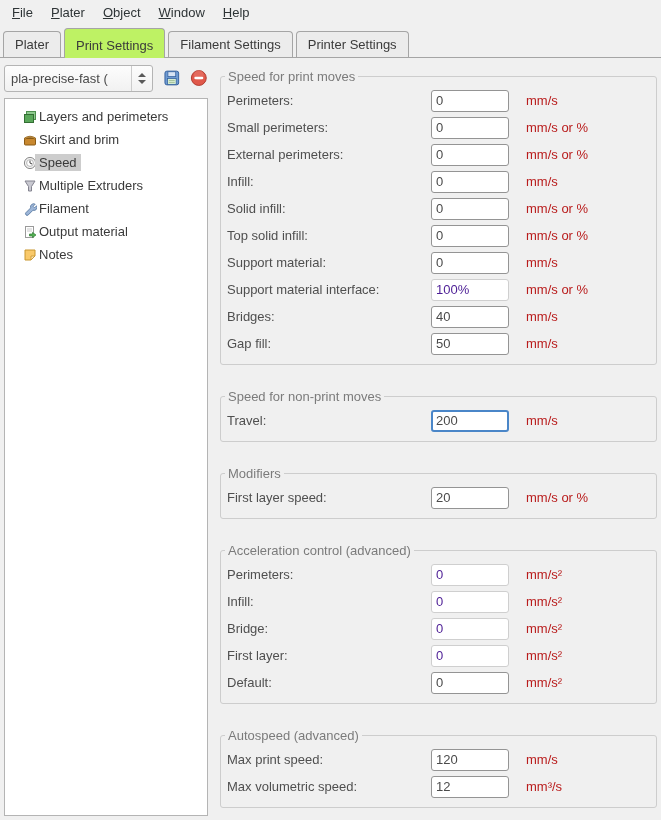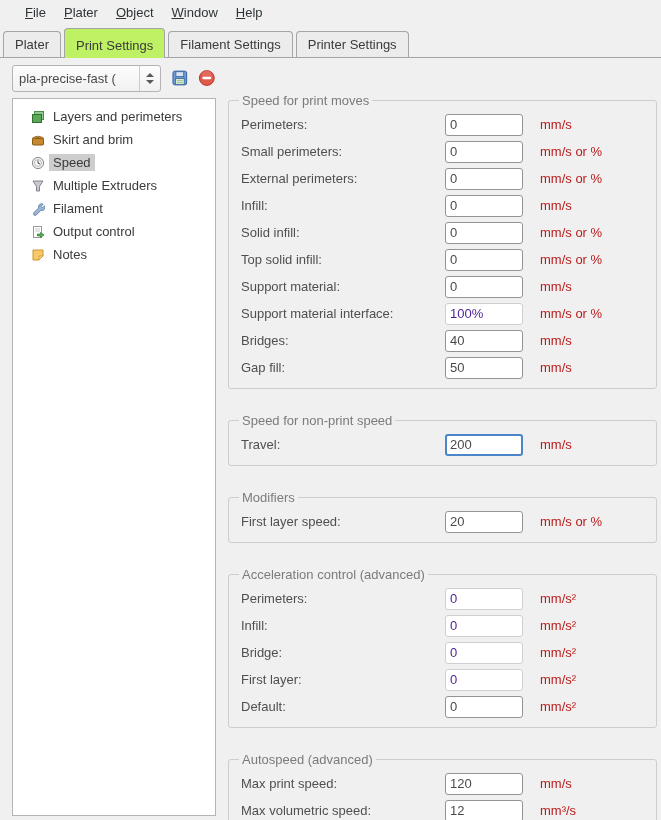--- a/index.html
+++ b/index.html
@@ -5,57 +5,57 @@
   * { box-sizing: border-box; margin: 0; padding: 0; }
   html,body { width: 661px; height: 820px; }
   body {
     font-family: "Liberation Sans", sans-serif;
     font-size: 13px;
     color: #4a4a4a;
     background: #f0f0f0;
     overflow: hidden;
   }
   
-  .menubar { height: 25px; display: flex; align-items: center; padding-left: 16px; background: #f0f0f0; }
+  .menubar { height: 25px; display: flex; align-items: center; padding-left: 3px; background: #f0f0f0; }
   .menu-item { display: inline-block; padding: 4px 9px; color: #2e3436; cursor: default; }
   .menu-item::first-letter { text-decoration: underline; }
   
   .tabbar { height: 32px; display: flex; align-items: flex-end; padding-left: 3px; position: relative; }
   .tab {
     background: #ececec; border: 1px solid #a5a5a5; border-bottom: none;
     border-radius: 4px 4px 0 0; padding: 5px 11px; margin-right: 3px;
     color: #3b3b3b; position: relative; z-index: 1;
   }
   .tab.active { background: #bef264; padding-top: 9px; margin-bottom: -1px; z-index: 3; }
   
   .page {
     border-top: 1px solid #a5a5a5; background: #f0f0f0;
     height: 763px; display: flex; padding: 5px 4px 4px 4px; position: relative; z-index: 2;
   }
-  .left-col { width: 204px; display: flex; flex-direction: column; flex-shrink: 0; margin-left: 8px; }
+  .left-col { width: 204px; display: flex; flex-direction: column; flex-shrink: 0; }
   .preset-row { display: flex; align-items: center; height: 30px; margin-bottom: 5px; gap: 10px; }
   .preset-combo {
     width: 152px; height: 27px; background: linear-gradient(#fdfdfd, #f1f1f1);
     border: 1px solid #b4b4b4; border-radius: 3px; display: flex; align-items: center; cursor: default;
   }
   .combo-text { flex: 1; padding-left: 6px; color: #4a4a4a; white-space: nowrap; overflow: hidden; }
   .combo-spin { width: 21px; height: 100%; border-left: 1px solid #cccccc; display: flex; flex-direction: column; align-items: center; justify-content: center; gap: 3px; }
   .tri-up { width: 0; height: 0; border-left: 4px solid transparent; border-right: 4px solid transparent; border-bottom: 4px solid #5a5a5a; }
   .tri-down { width: 0; height: 0; border-left: 4px solid transparent; border-right: 4px solid transparent; border-top: 4px solid #5a5a5a; }
   .tool-btn { width: 18px; height: 18px; cursor: pointer; }
   
   .tree { flex: 1; background: #ffffff; border: 1px solid #b4b4b4; padding: 6px 2px 2px 18px; overflow: hidden; }
-  .tree-item { display: flex; align-items: center; height: 23px; gap: 8px; color: #3a3a3a; cursor: default; white-space: nowrap; }
+  .tree-item { display: flex; align-items: center; height: 23px; gap: 2px; color: #3a3a3a; cursor: default; white-space: nowrap; }
   .tree-item .ticon { width: 14px; height: 14px; flex-shrink: 0; display: inline-flex; }
   .tree-item .tlabel.sel { background: #cdcdcd; border-radius: 0; padding: 1px 4px; margin-left: -4px; }
   
   .right-col { flex: 1; padding: 6px 0 0 12px; }
   fieldset {
     border: 1px solid #cdcdcd; border-radius: 3px;
-    padding: 3px 8px 7px 12px; margin-bottom: 24px; margin-top: 24px;
+    padding: 3px 8px 7px 6px; margin-bottom: 24px;
   }
   legend { color: #7b7b7b; padding: 0 3px; margin-left: -2px; }
   .row { display: flex; align-items: center; height: 27px; gap: 8px; }
   .flabel { width: 196px; color: #4f4f4f; flex-shrink: 0; }
   input.val {
     width: 78px; height: 22px; border: 1px solid #949494; border-radius: 3px;
     padding: 1px 4px; font-family: "Liberation Sans", sans-serif; font-size: 13px;
     color: #4a4a4a; background: #ffffff; outline: none;
   }
   input.val.dis { border-color: #cfcfcf; color: #4c1d95; }
@@ -148,21 +148,21 @@
         <span class="tlabel">Filament</span>
       </div>
 
       <div class="tree-item">
         <svg class="ticon" viewBox="0 0 14 14">
           <rect x="2.5" y="1.5" width="8" height="11" fill="#ffffff" stroke="#9a9a9a"></rect>
           <line x1="4" y1="4" x2="9" y2="4" stroke="#c9c9c9"></line>
           <line x1="4" y1="6" x2="9" y2="6" stroke="#c9c9c9"></line>
           <path d="M6.5 9 L9.5 9 L9.5 7.4 L13 10 L9.5 12.6 L9.5 11 L6.5 11 Z" fill="#54b154" stroke="#2e7d32" stroke-width="0.7"></path>
         </svg>
-        <span class="tlabel">Output control</span>
+        <span class="tlabel">Output material</span>
       </div>
 
       <div class="tree-item">
         <svg class="ticon" viewBox="0 0 14 14">
           <path d="M2 2 L12 2 L12 8 L8 12 L2 12 Z" fill="#f9c96a" stroke="#c8962e"></path>
           <path d="M8 12 L8 8 L12 8 Z" fill="#fce3ae" stroke="#c8962e" stroke-width="0.8"></path>
         </svg>
         <span class="tlabel">Notes</span>
       </div>
 
@@ -219,21 +219,21 @@
         <span class="unit">mm/s</span>
       </div>
       <div class="row">
         <span class="flabel">Gap fill:</span>
         <input class="val" type="text" value="50" style="">
         <span class="unit">mm/s</span>
       </div>
     </fieldset>
 
     <fieldset>
-      <legend>Speed for non-print speed</legend>
+      <legend>Speed for non-print moves</legend>
       <div class="row">
         <span class="flabel">Travel:</span>
         <input class="val focused" type="text" value="200" style="">
         <span class="unit">mm/s</span>
       </div>
     </fieldset>
 
     <fieldset>
       <legend>Modifiers</legend>
       <div class="row">

